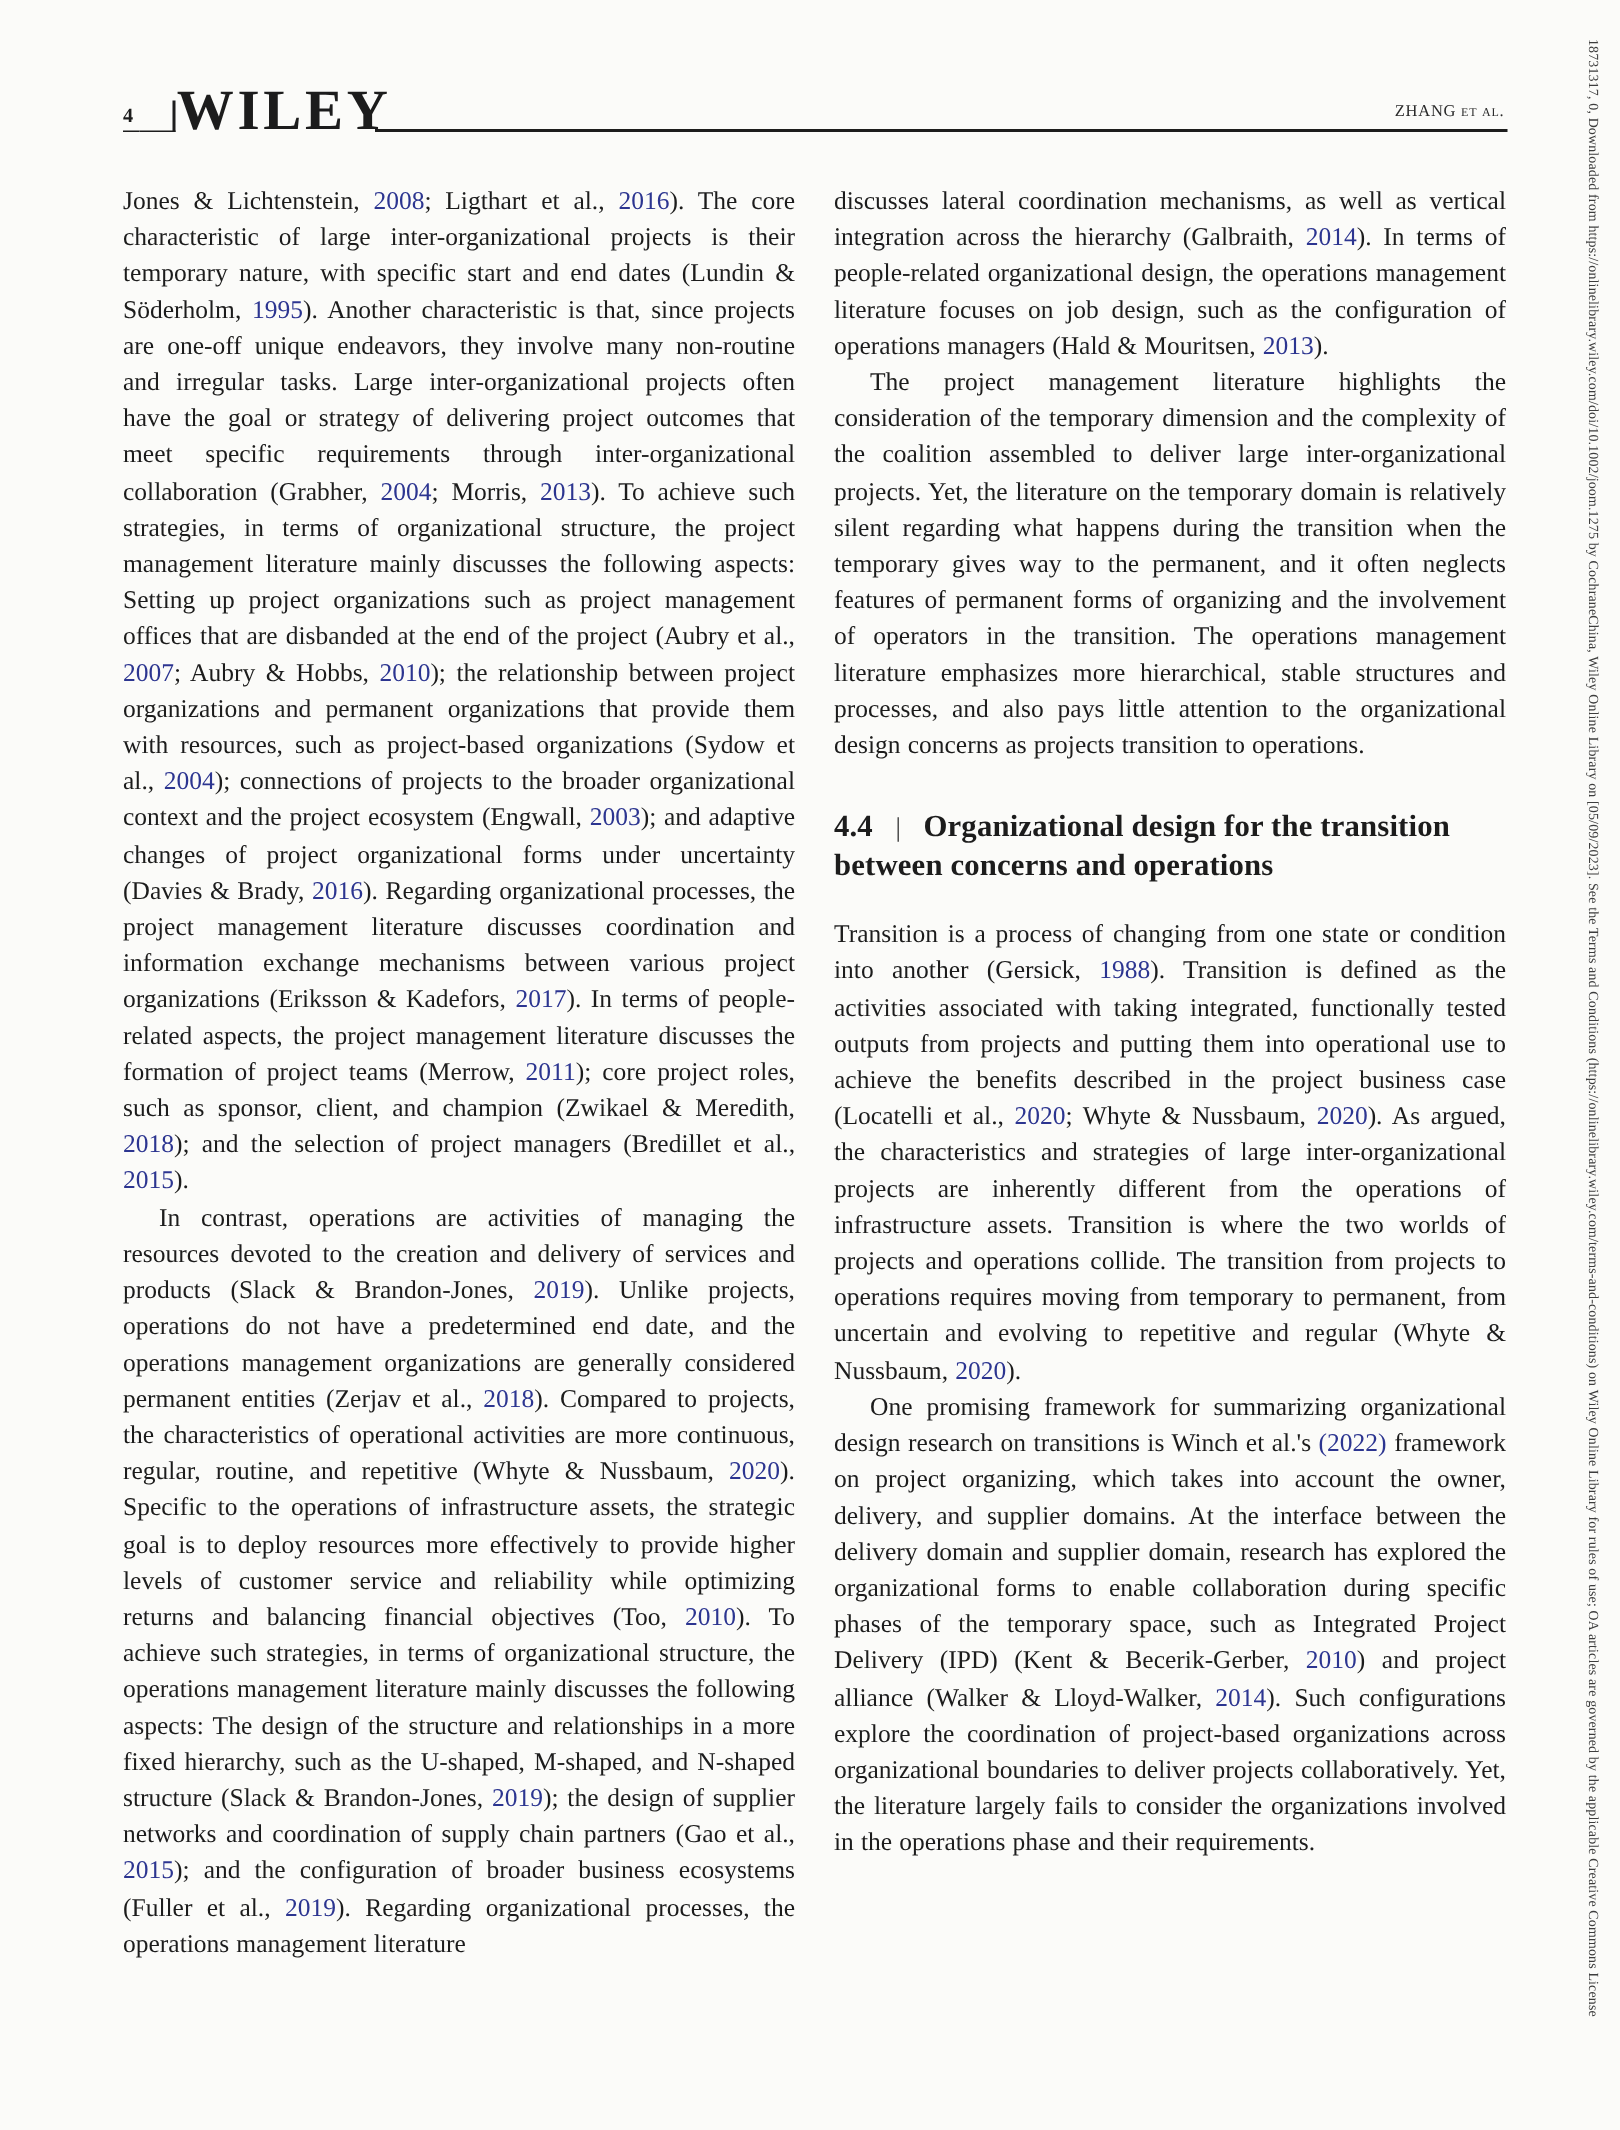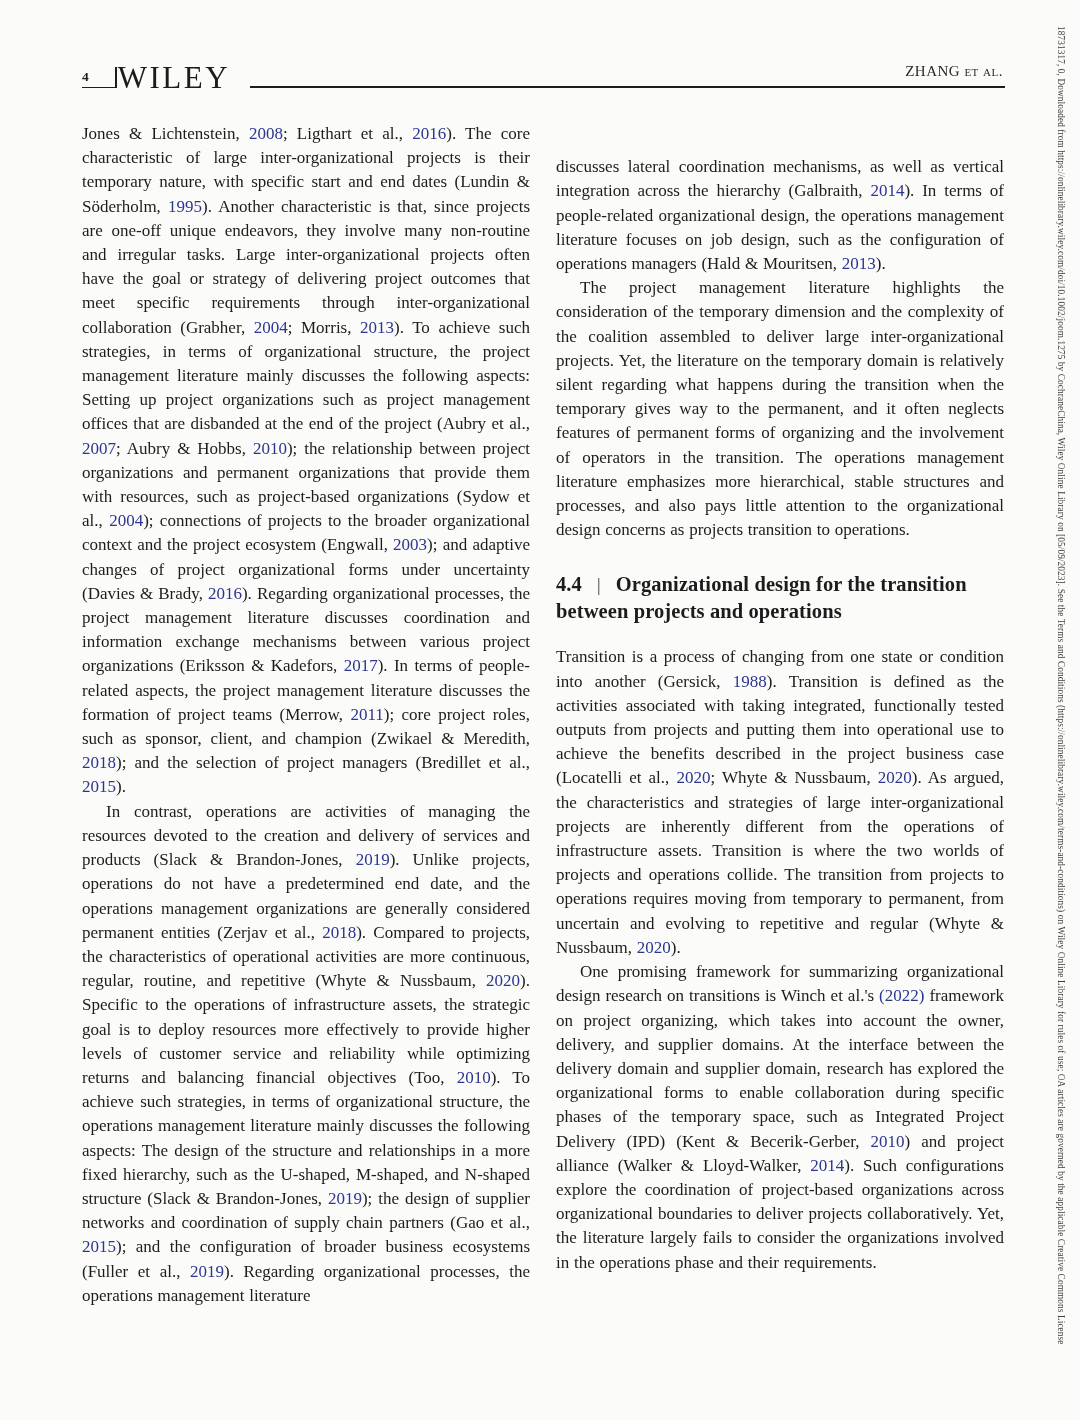--- a/index.html
+++ b/index.html
@@ -47,42 +47,41 @@
   }
   .logo-mark {
     display: inline-block;
     width: 24px;
     height: 21px;
     border-bottom: 1.5px solid #1d1d1d;
     border-right: 2.5px solid #1d1d1d;
     margin: 0 1px 4px 0;
   }
   .logo {
-    font-size: 31px;
-    font-weight: 400;
+    font-size: 38px;
+    font-weight: 700;
     letter-spacing: 2.5px;
     line-height: 1;
     margin-bottom: -1px;
   }
   .running-head {
     position: absolute;
     right: 2px;
     bottom: 12px;
-    font-size: 15px;
+    font-size: 11px;
     font-variant: small-caps;
     letter-spacing: 0.5px;
     color: #2a2a2a;
   }
 
   
   .cols {
     display: flex;
     gap: 26px;
     margin-top: 30px;
-    align-items: center;
   }
   .col { width: 448px; }
   .col p {
     font-size: 17px;
     line-height: 24.2px;
     text-align: justify;
     hyphens: auto;
     word-spacing: 0.5px;
   }
   .col p.indent { text-indent: 24px; }
@@ -134,19 +133,19 @@
   </header>
 
   <main class="cols">
     <div class="col" id="col-left">
         <p>Jones &amp; Lichtenstein, <span class="cite">2008</span>; Ligthart et al., <span class="cite">2016</span>). The core characteristic of large inter-organizational projects is their temporary nature, with specific start and end dates (Lundin &amp; Söderholm, <span class="cite">1995</span>). Another characteristic is that, since projects are one-off unique endeavors, they involve many non-routine and irregular tasks. Large inter-organizational projects often have the goal or strategy of delivering project outcomes that meet specific requirements through inter-organizational collaboration (Grabher, <span class="cite">2004</span>; Morris, <span class="cite">2013</span>). To achieve such strategies, in terms of organizational structure, the project management literature mainly discusses the following aspects: Setting up project organizations such as project management offices that are disbanded at the end of the project (Aubry et al., <span class="cite">2007</span>; Aubry &amp; Hobbs, <span class="cite">2010</span>); the relationship between project organizations and permanent organizations that provide them with resources, such as project-based organizations (Sydow et al., <span class="cite">2004</span>); connections of projects to the broader organizational context and the project ecosystem (Engwall, <span class="cite">2003</span>); and adaptive changes of project organizational forms under uncertainty (Davies &amp; Brady, <span class="cite">2016</span>). Regarding organizational processes, the project management literature discusses coordination and information exchange mechanisms between various project organizations (Eriksson &amp; Kadefors, <span class="cite">2017</span>). In terms of people-related aspects, the project management literature discusses the formation of project teams (Merrow, <span class="cite">2011</span>); core project roles, such as sponsor, client, and champion (Zwikael &amp; Meredith, <span class="cite">2018</span>); and the selection of project managers (Bredillet et al., <span class="cite">2015</span>).</p>
         <p class="indent">In contrast, operations are activities of managing the resources devoted to the creation and delivery of services and products (Slack &amp; Brandon-Jones, <span class="cite">2019</span>). Unlike projects, operations do not have a predetermined end date, and the operations management organizations are generally considered permanent entities (Zerjav et al., <span class="cite">2018</span>). Compared to projects, the characteristics of operational activities are more continuous, regular, routine, and repetitive (Whyte &amp; Nussbaum, <span class="cite">2020</span>). Specific to the operations of infrastructure assets, the strategic goal is to deploy resources more effectively to provide higher levels of customer service and reliability while optimizing returns and balancing financial objectives (Too, <span class="cite">2010</span>). To achieve such strategies, in terms of organizational structure, the operations management literature mainly discusses the following aspects: The design of the structure and relationships in a more fixed hierarchy, such as the U-shaped, M-shaped, and N-shaped structure (Slack &amp; Brandon-Jones, <span class="cite">2019</span>); the design of supplier networks and coordination of supply chain partners (Gao et al., <span class="cite">2015</span>); and the configuration of broader business ecosystems (Fuller et al., <span class="cite">2019</span>). Regarding organizational processes, the operations management literature</p>
       </div>
     <div class="col" id="col-right">
         <p>discusses lateral coordination mechanisms, as well as vertical integration across the hierarchy (Galbraith, <span class="cite">2014</span>). In terms of people-related organizational design, the operations management literature focuses on job design, such as the configuration of operations managers (Hald &amp; Mouritsen, <span class="cite">2013</span>).</p>
         <p class="indent">The project management literature highlights the consideration of the temporary dimension and the complexity of the coalition assembled to deliver large inter-organizational projects. Yet, the literature on the temporary domain is relatively silent regarding what happens during the transition when the temporary gives way to the permanent, and it often neglects features of permanent forms of organizing and the involvement of operators in the transition. The operations management literature emphasizes more hierarchical, stable structures and processes, and also pays little attention to the organizational design concerns as projects transition to operations.</p>
-        <h2><span>4.4</span><span class="hsep">|</span><span>Organizational design for the transition between projects and operations</span></h2>
+        <h2><span>4.4</span><span class="hsep">|</span><span>Organizational design for the transition between concerns and operations</span></h2>
         <p>Transition is a process of changing from one state or condition into another (Gersick, <span class="cite">1988</span>). Transition is defined as the activities associated with taking integrated, functionally tested outputs from projects and putting them into operational use to achieve the benefits described in the project business case (Locatelli et al., <span class="cite">2020</span>; Whyte &amp; Nussbaum, <span class="cite">2020</span>). As argued, the characteristics and strategies of large inter-organizational projects are inherently different from the operations of infrastructure assets. Transition is where the two worlds of projects and operations collide. The transition from projects to operations requires moving from temporary to permanent, from uncertain and evolving to repetitive and regular (Whyte &amp; Nussbaum, <span class="cite">2020</span>).</p>
         <p class="indent">One promising framework for summarizing organizational design research on transitions is Winch et al.'s <span class="cite">(2022)</span> framework on project organizing, which takes into account the owner, delivery, and supplier domains. At the interface between the delivery domain and supplier domain, research has explored the organizational forms to enable collaboration during specific phases of the temporary space, such as Integrated Project Delivery (IPD) (Kent &amp; Becerik-Gerber, <span class="cite">2010</span>) and project alliance (Walker &amp; Lloyd-Walker, <span class="cite">2014</span>). Such configurations explore the coordination of project-based organizations across organizational boundaries to deliver projects collaboratively. Yet, the literature largely fails to consider the organizations involved in the operations phase and their requirements.</p>
       </div>
   </main>
 
 </div>
 
 </body></html>

